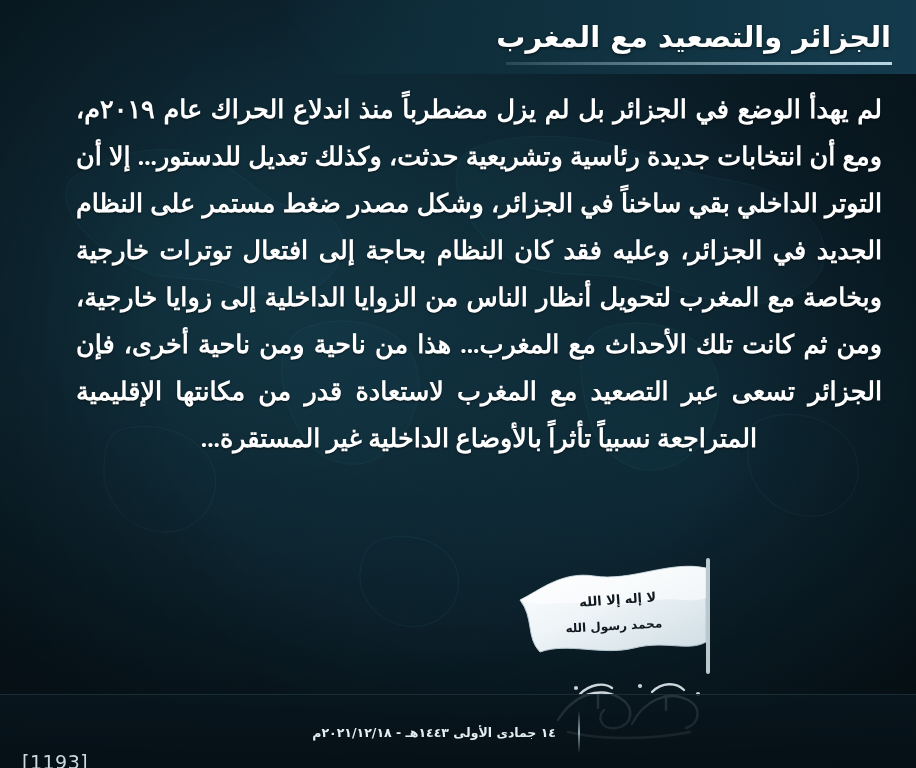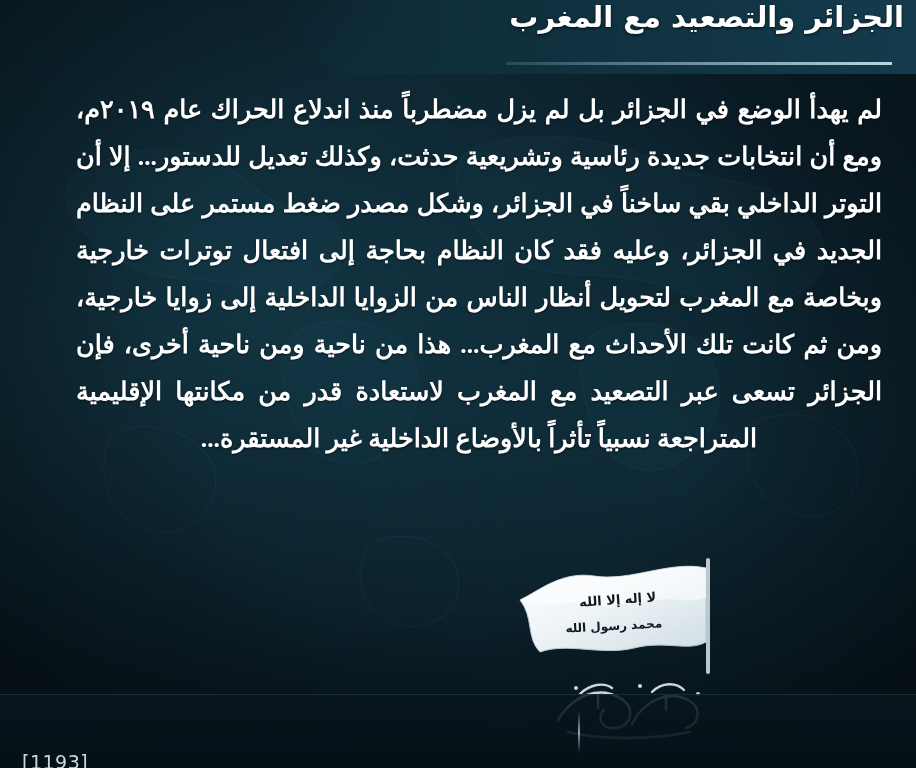--- a/index.html
+++ b/index.html
@@ -33,23 +33,23 @@
     pointer-events:none;
   }
 
   
   .header {
     position:absolute;
     top:0; right:0;
     width:640px; height:74px;
     background:linear-gradient(270deg, #0d2935 0%, #0e2f3d 55%, rgba(14,47,61,0.0) 100%);
     display:flex;
-    align-items:flex-start;
+    align-items:center;
     justify-content:flex-start;
-    padding-right:12px;
+    padding-right:25px;
   }
   .header::after{
     content:"";
     position:absolute;
     left:-40px; top:0;
     width:80px; height:74px;
     background:linear-gradient(120deg, rgba(12,36,48,0) 0%, rgba(12,36,48,0.0) 100%);
   }
   .header-clip {
     position:absolute; top:0; right:0;
@@ -246,17 +246,18 @@
         <circle cx="158" cy="30" r="2.1"></circle>
       </g>
     </svg>
   </div>
 
   <div class="footer">
     <div class="footer-inner">
       <div class="page-number">[1193]</div>
       <div class="footer-divider"></div>
       <div class="footer-meta">
+        <div class="line2">١٤ جمادى الأولى ١٤٤٣هـ - ٢٠٢١/١٢/١٨م</div>
       </div>
     </div>
   </div>
 
 </div>
 
 </body></html>

